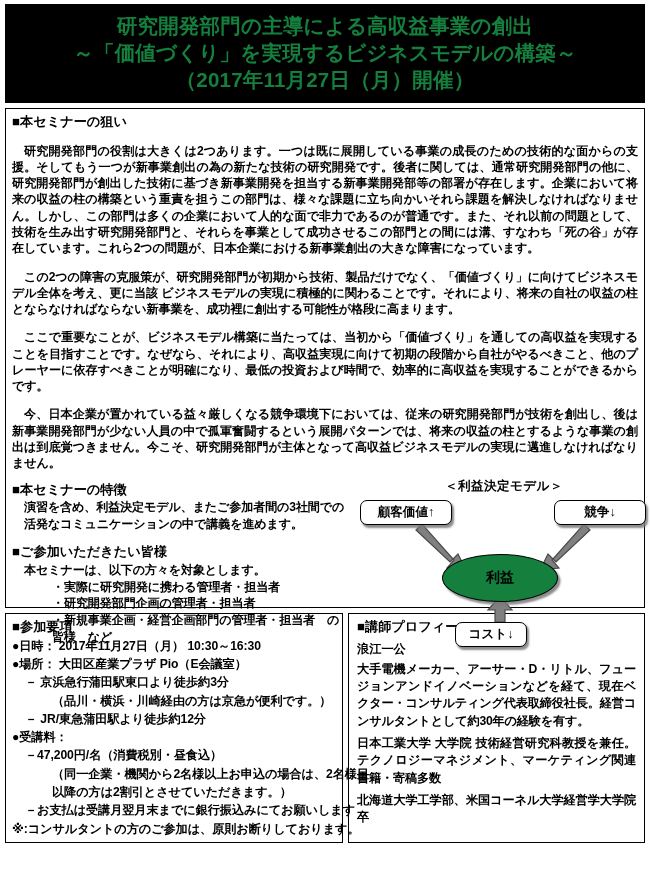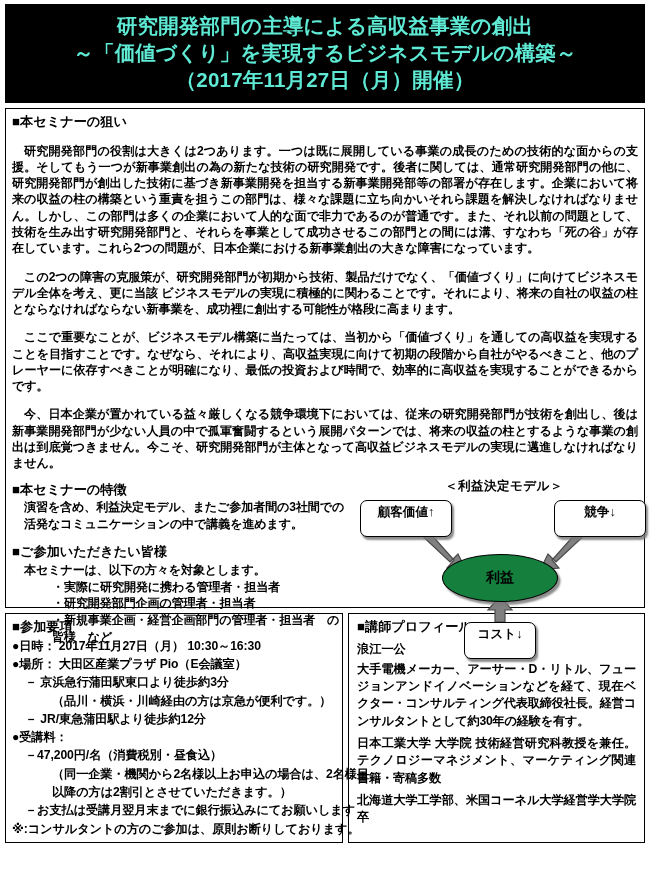--- a/index.html
+++ b/index.html
@@ -17,21 +17,21 @@
 
   
   .header-band {
     background: #000000;
     border: 1px solid #000;
     margin: 0 0 5px 0;
     padding: 7px 0 9px 0;
     text-align: center;
   }
   .header-band .hline {
-    color: #5eead4;
+    color: #15803d;
     font-weight: bold;
     font-size: 20.5px;
     line-height: 1.32;
     letter-spacing: 0.2px;
     white-space: nowrap;
   }
 
   
   .body-box {
     border: 1px solid #000;
@@ -84,26 +84,26 @@
   }
   .dnode {
     position: absolute;
     border: 1.6px solid #000;
     border-radius: 7px;
     background: #fff;
     text-align: center;
     font-weight: bold;
     font-size: 12.6px;
     line-height: 23px;
-    height: 37px;
+    height: 25px;
     box-shadow: 2px 2.5px 2px rgba(120,120,120,0.85);
   }
   #node-customer { left: 6px;  top: 22px;  width: 92px; }
   #node-compete  { left: 200px; top: 22px; width: 92px; }
-  #node-cost     { left: 110px; top: 144px; width: 72px; }
+  #node-cost     { left: 101px; top: 144px; width: 72px; }
   .dellipse {
     position: absolute;
     left: 88px; top: 76px;
     width: 116px; height: 48px;
     border: 1.6px solid #000;
     border-radius: 50%;
     background: #15803d;
     text-align: center;
     line-height: 45px;
     font-weight: bold;

